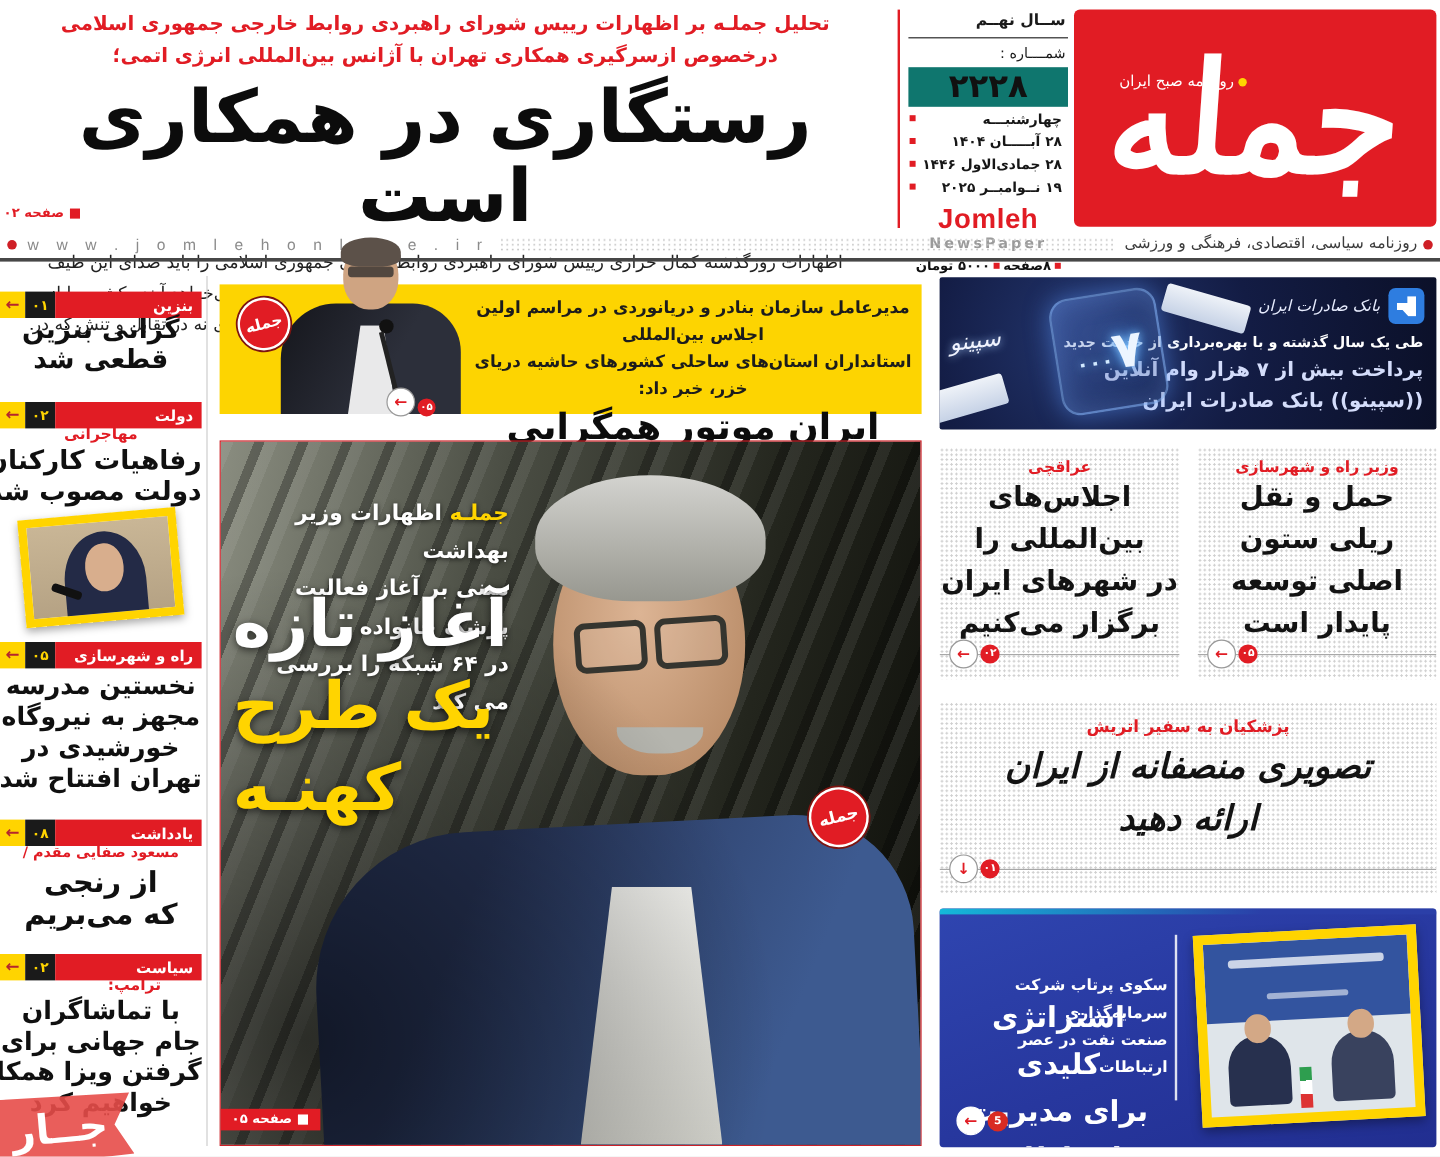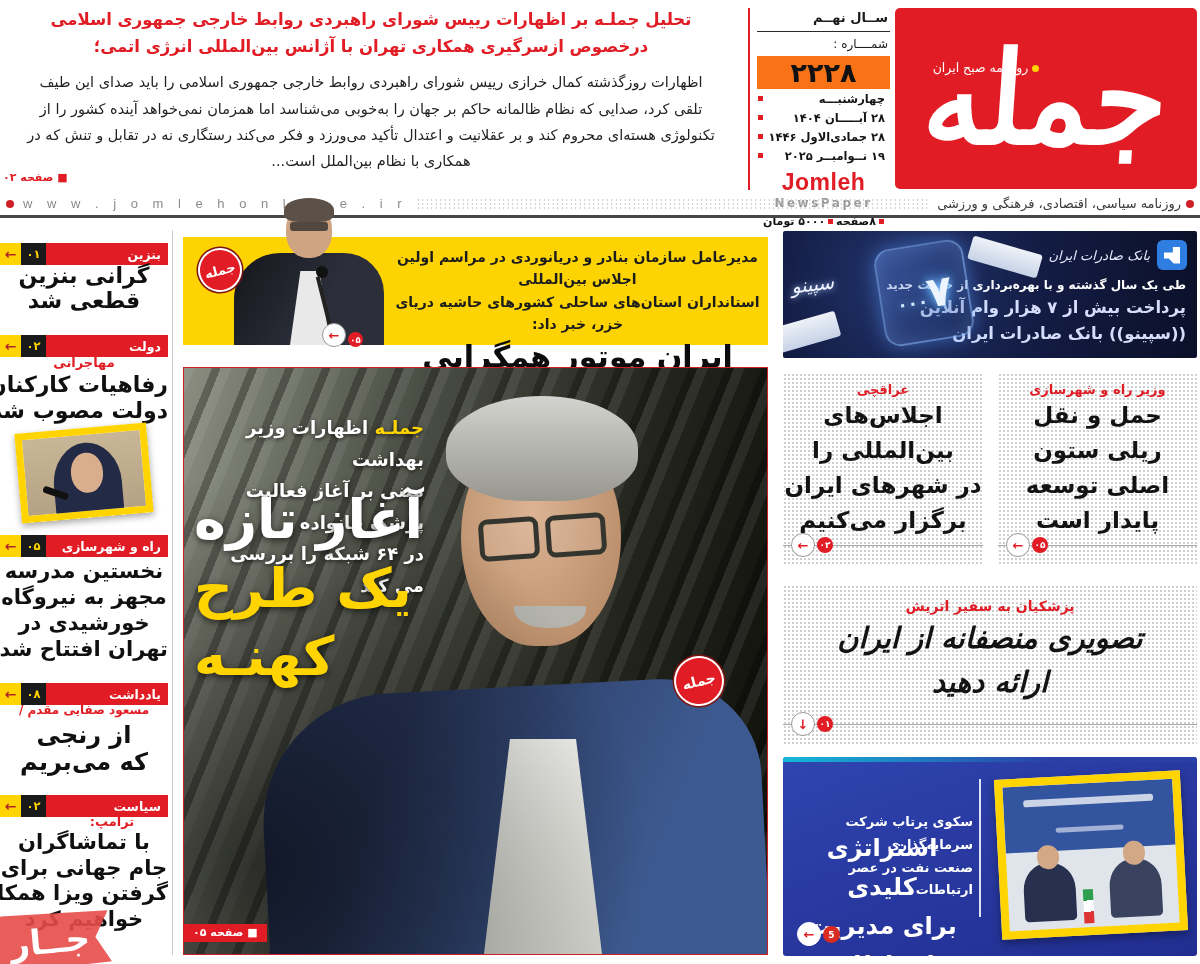--- a/index.html
+++ b/index.html
@@ -7,21 +7,21 @@
   .page{position:relative;width:1200px;height:964px;background:#ffffff;overflow:hidden;
         font-family:"DejaVu Sans","Liberation Sans",sans-serif;margin:0 auto;}
   .abs{position:absolute;}
 
   
   .m-rule{left:748px;top:8px;width:2px;height:182px;background:#e11c24;}
   .m-dates{left:757px;top:10px;width:133px;}
   .m-year{font-size:13px;font-weight:bold;color:#1a1a1a;text-align:right;direction:rtl;
           border-bottom:1.5px solid #2a2a2a;padding:0 2px 6px;}
   .m-issue-label{font-size:12px;color:#1a1a1a;text-align:right;direction:rtl;padding:5px 2px;}
-  .m-issue{background:#f97316;font-size:27px;font-weight:bold;color:#111;text-align:center;padding:1px 0;}
+  .m-issue{background:#0f766e;font-size:27px;font-weight:bold;color:#111;text-align:center;padding:1px 0;}
   .m-date-row{display:flex;align-items:center;padding:2.5px 1px;border-bottom:0;}
   .sq{width:5px;height:5px;background:#e11c24;display:inline-block;flex:0 0 auto;}
   .m-date-text{flex:1;font-size:11.5px;font-weight:bold;color:#161616;text-align:right;direction:rtl;padding-right:4px;}
   .m-jomleh{color:#e11c24;font-weight:bold;font-size:23px;text-align:center;letter-spacing:.5px;
             font-family:"Liberation Sans","DejaVu Sans",sans-serif;margin-top:4px;}
   .m-news{color:#9a9a9a;font-size:12px;font-weight:bold;letter-spacing:2.5px;text-align:center;}
   .m-price{display:flex;align-items:center;gap:3px;margin-top:5px;font-size:11px;font-weight:bold;direction:rtl;justify-content:center;color:#111;}
   .m-logo{left:895px;top:8px;width:302px;height:181px;background:#e11c24;border-radius:5px;overflow:hidden;}
   .m-logo-word{position:absolute;inset:0;color:#fff;font-family:"DejaVu Serif","Liberation Serif",serif;
                font-size:118px;font-weight:bold;display:flex;align-items:center;justify-content:center;
@@ -176,20 +176,21 @@
 </head>
 <body>
 
 <div class="page">
 
   <div class="abs ts">
     <div class="ts-kicker">
       <div>تحلیل جملـه بر اظهارات رییس شورای راهبردی روابط خارجی جمهوری اسلامی</div>
       <div>درخصوص ازسرگیری همکاری تهران با آژانس بین‌المللی انرژی اتمی؛</div>
     </div>
+    <div class="ts-headline">رستگاری در همکاری است</div>
     <div class="ts-body">اظهارات روزگذشته کمال خرازی رییس شورای راهبردی روابط خارجی جمهوری اسلامی را باید صدای این طیف تلقی کرد، صدایی که نظام ظالمانه حاکم بر جهان را به‌خوبی می‌شناسد اما همزمان نمی‌خواهد آینده کشور را از تکنولوژی هسته‌ای محروم کند و بر عقلانیت و اعتدال تأکید می‌ورزد و فکر می‌کند رستگاری نه در تقابل و تنش که در همکاری با نظام بین‌الملل است...</div>
   </div>
   <div class="abs ts-page">■ صفحه ۰۲</div>
 
   <div class="abs m-rule"></div>
   <div class="abs m-dates">
     <div class="m-year">ســال نهــم</div>
     <div class="m-issue-label">شمــــاره :</div>
     <div class="m-issue">۲۲۲۸</div>
     <div class="m-date-row">

